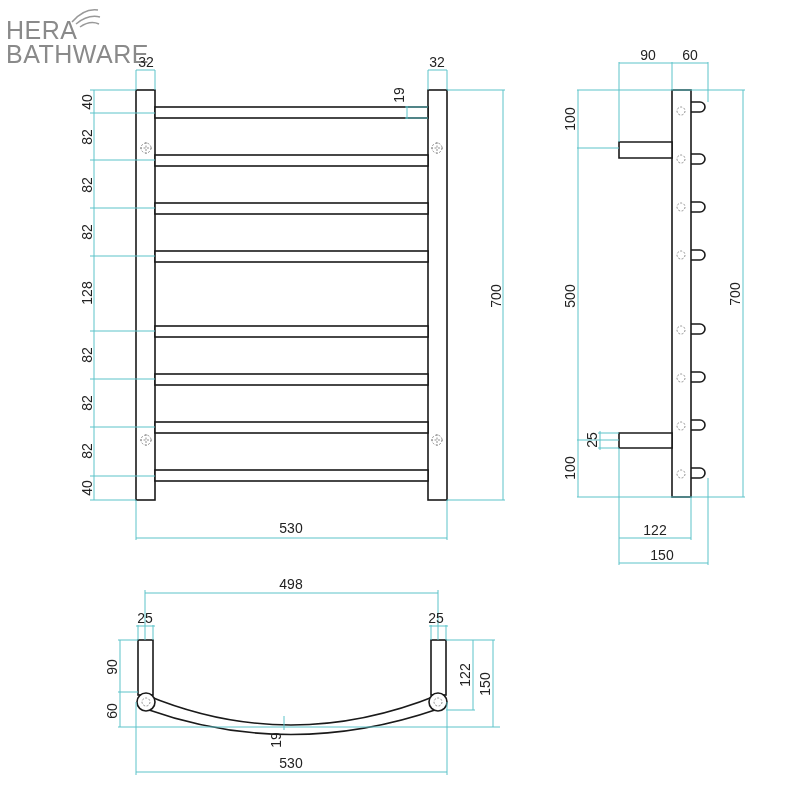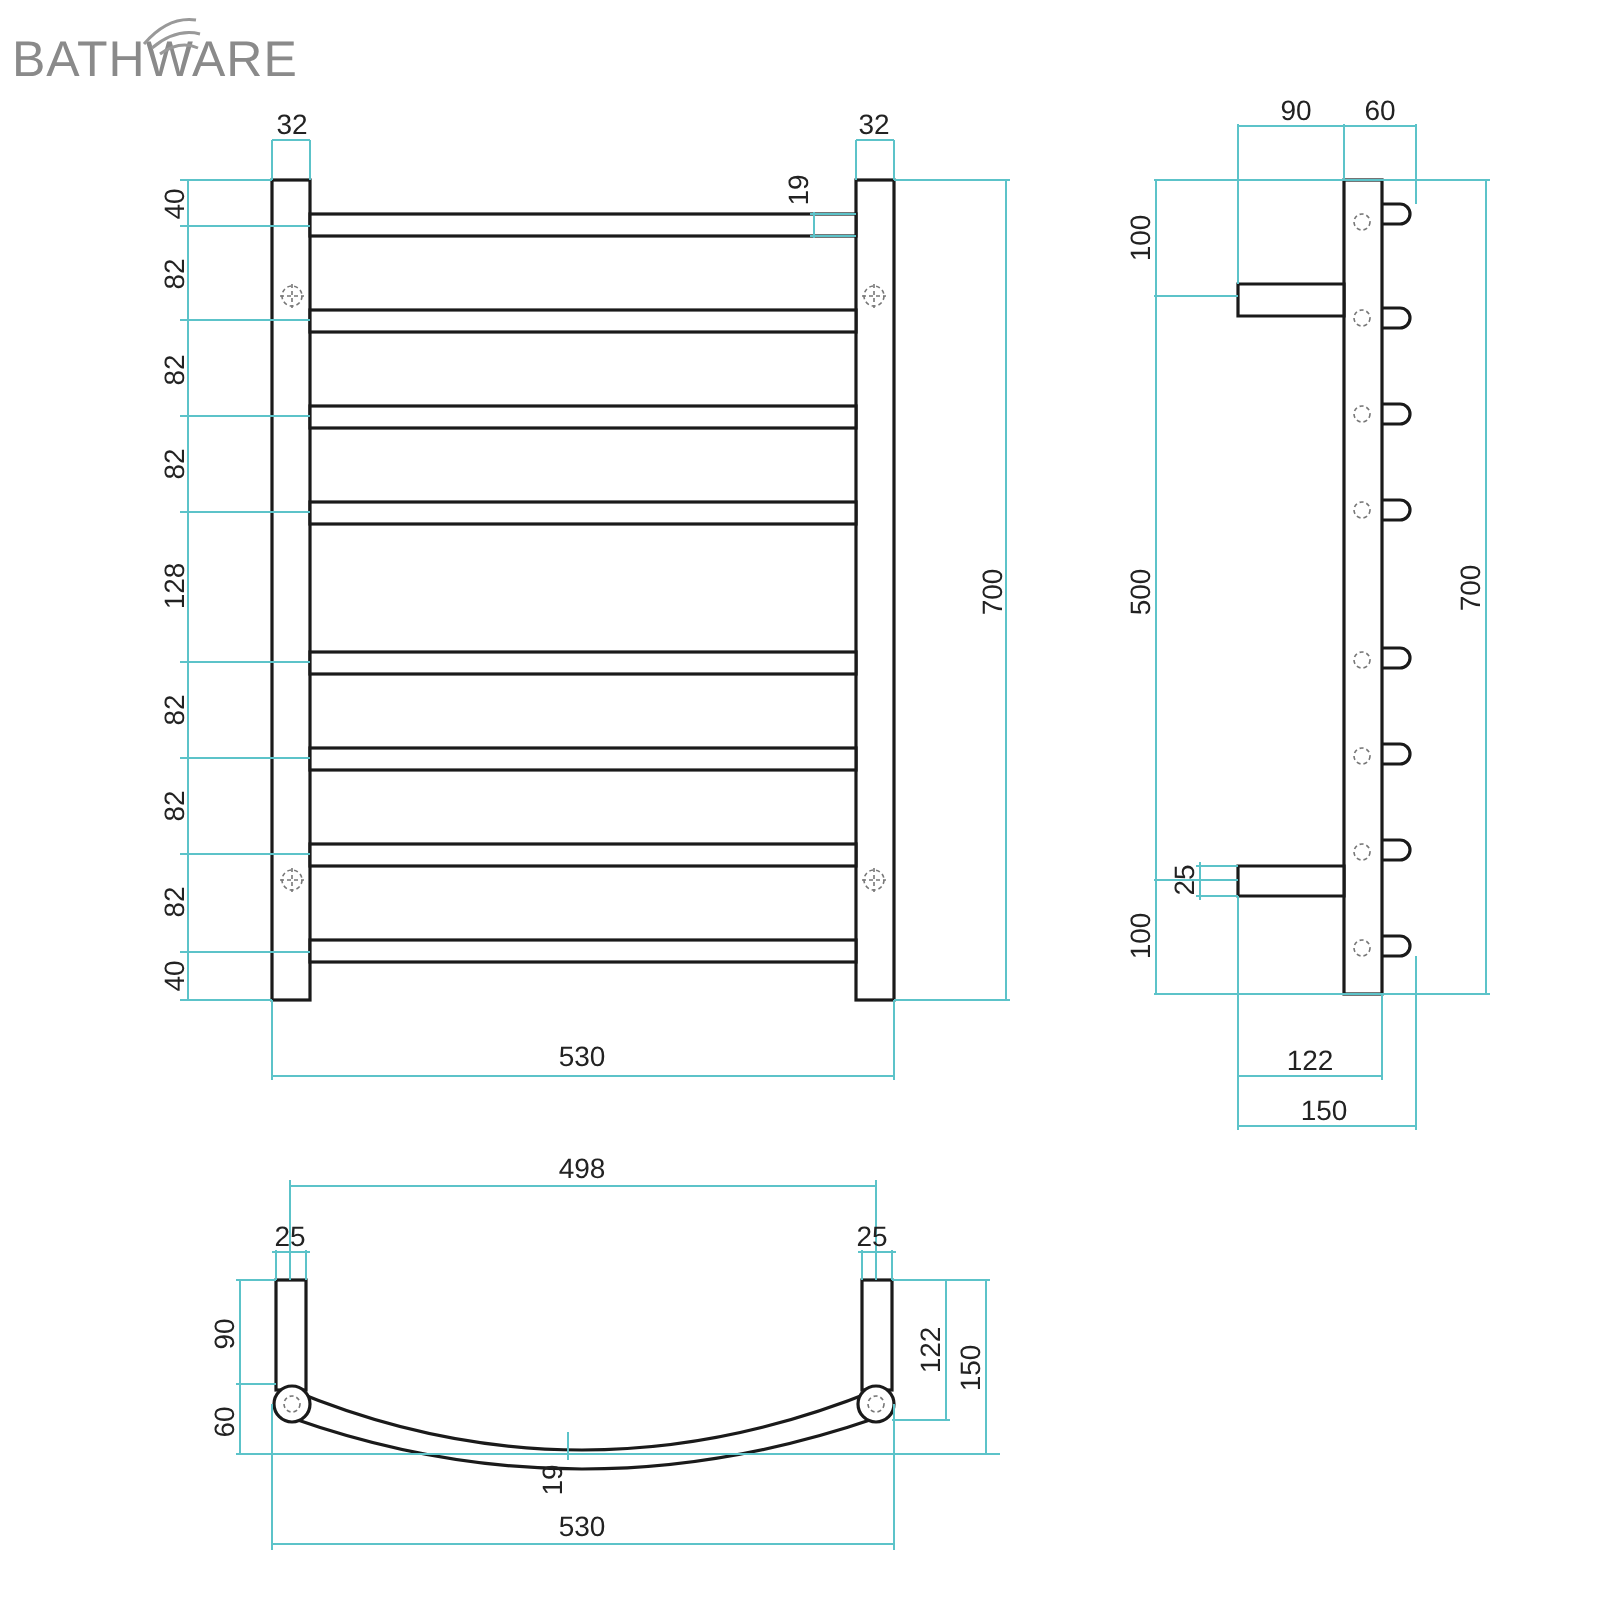--- a/index.html
+++ b/index.html
@@ -11,20 +11,21 @@
   .obj{fill:#fff;stroke:#1a1a1a;stroke-width:1.6;}
   .objl{fill:none;stroke:#1a1a1a;stroke-width:1.6;}
   .dim{stroke:#5cc3c9;stroke-width:1;fill:none;}
   .txt{font-family:"Liberation Sans",sans-serif;font-size:14px;fill:#222;}
   .hole{fill:none;stroke:#777;stroke-width:0.8;stroke-dasharray:2 1.5;}
 </style>
 </head>
 <body>
 
 <div class="logo">
+  <span class="l1">HERA</span>
   <span class="l2">BATHWARE</span>
 </div>
 
 <svg width="804" height="803" viewBox="0 0 804 803">
 
   <path d="M72 22 Q84 8 98 10 M76 24 Q88 14 100 17 M80 27 Q90 20 99 24" stroke="#999" stroke-width="1.5" fill="none"></path>
 
   <g>
 
     <rect class="obj" x="136" y="90" width="19" height="410"></rect>

